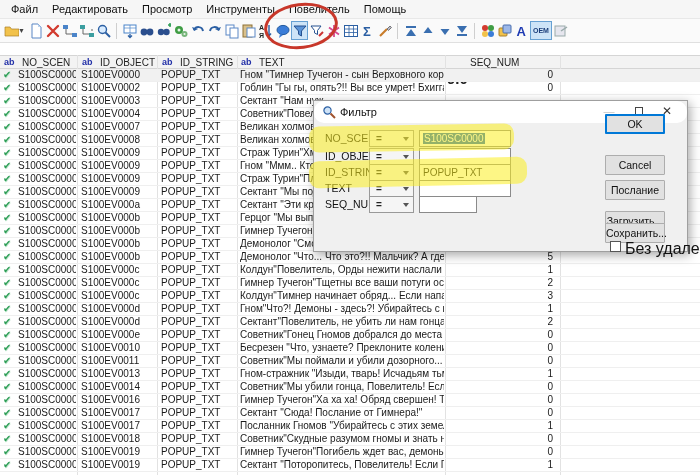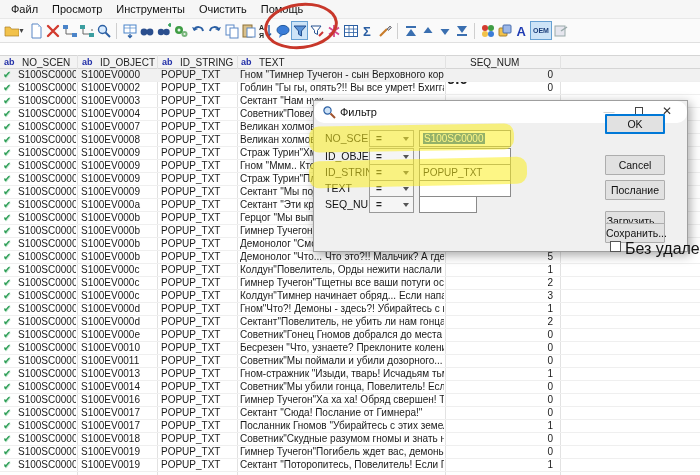--- a/index.html
+++ b/index.html
@@ -89,23 +89,24 @@
   .m1 { left:309px; top:125px; width:205px; height:26px; transform:rotate(-1deg); }
   .m2 { left:309px; top:159px; width:218px; height:27px; transform:rotate(-1.3deg); }
 </style>
 </head>
 <body>
 
 <div id="app">
 
   <div class="menubar">
     <span class="menu-item">Файл</span>
+    <span class="menu-item">Редактировать</span>
     <span class="menu-item">Просмотр</span>
     <span class="menu-item">Инструменты</span>
-    <span class="menu-item">Очистить</span>
+    <span class="menu-item">Повелитель</span>
     <span class="menu-item">Помощь</span>
   </div>
 
   <div class="toolbar">
     <span class="tbtn">
         <svg width="16" height="16">
           <path d="M1 4h5l1.5 2H15v7H1z" fill="#f2c24b" stroke="#a9802a" stroke-width="0.7"></path>
         </svg>
       </span>
     <span class="drop-arrow">▼</span>

